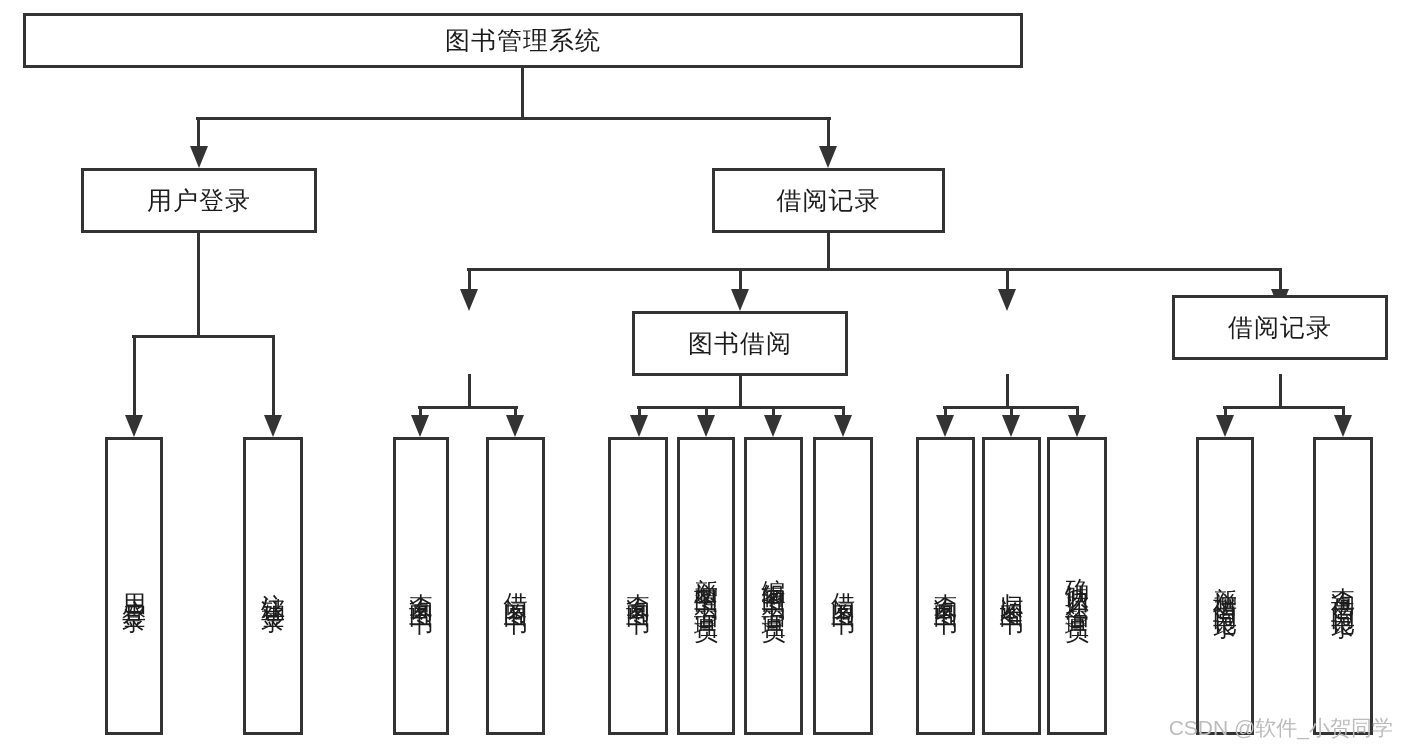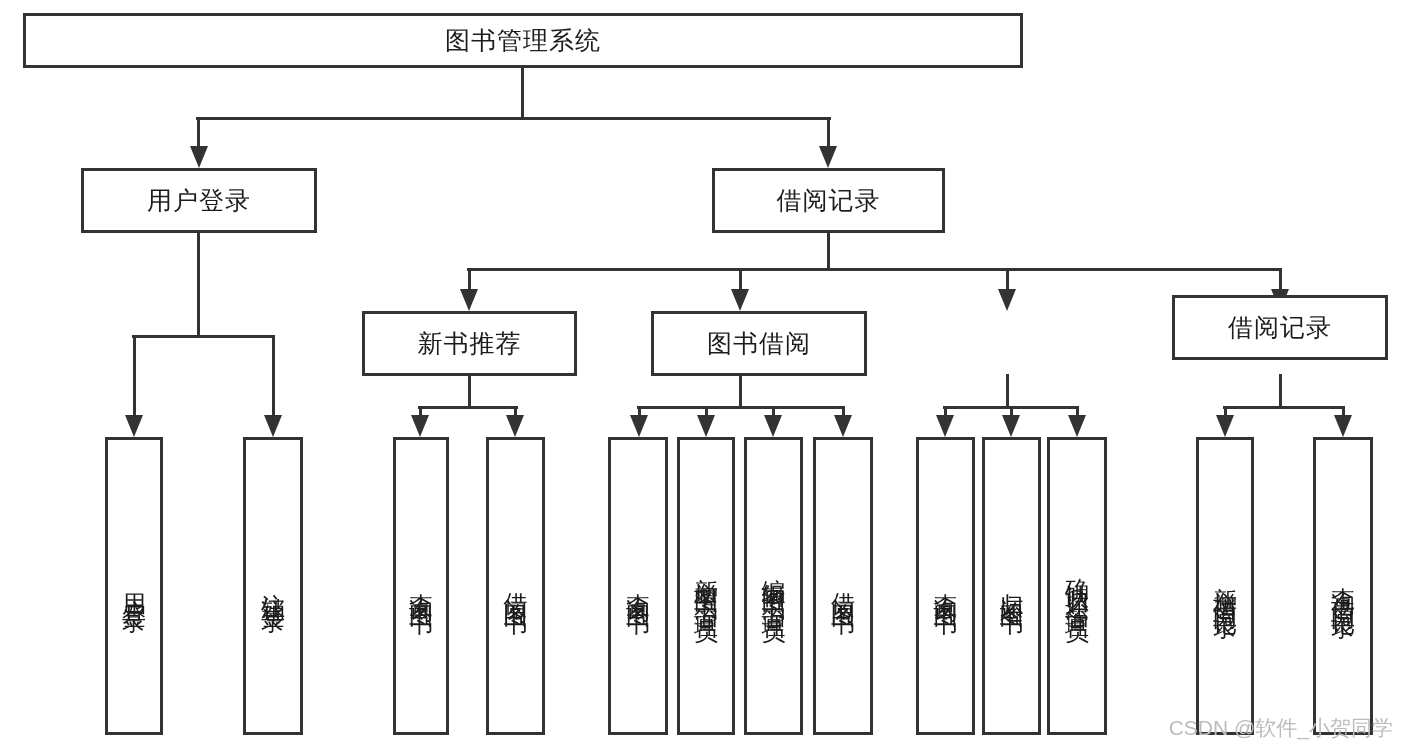--- a/index.html
+++ b/index.html
@@ -95,24 +95,21 @@
     <span class="htext">图书管理系统</span>
   </div>
 
   <div class="box" style="left:81px;top:168px;width:236px;height:65px">
     <span class="htext">用户登录</span>
   </div>
   <div class="box" style="left:712px;top:168px;width:233px;height:65px">
     <span class="htext">借阅记录</span>
   </div>
 
-  <div class="box" style="left:362px;top:311px;width:215px;height:65px">
-    <span class="htext">新书推荐</span>
-  </div>
-  <div class="box" style="left:651px;top:311px;width:216px;height:65px">
+  <div class="box" style="left:632px;top:311px;width:216px;height:65px">
     <span class="htext">图书借阅</span>
   </div>
   <div class="box" style="left:1172px;top:295px;width:216px;height:65px">
     <span class="htext">借阅记录</span>
   </div>
 
   <div class="box" style="left:105px;top:437px;width:58px;height:298px">
     <span class="vtext">用户登录</span>
   </div>
   <div class="box" style="left:243px;top:437px;width:60px;height:298px">

